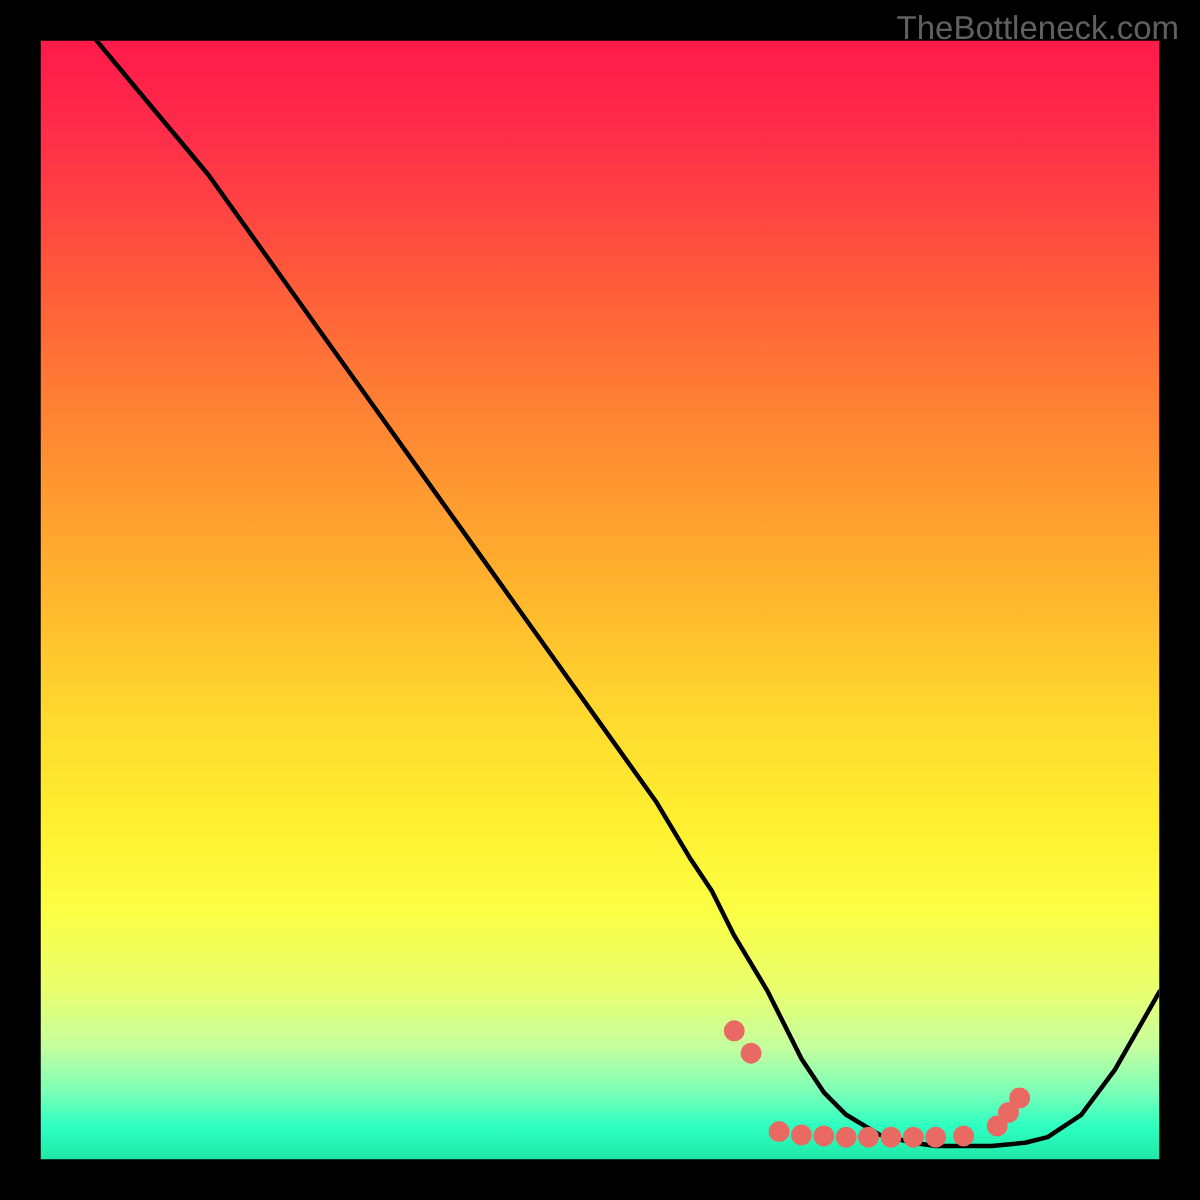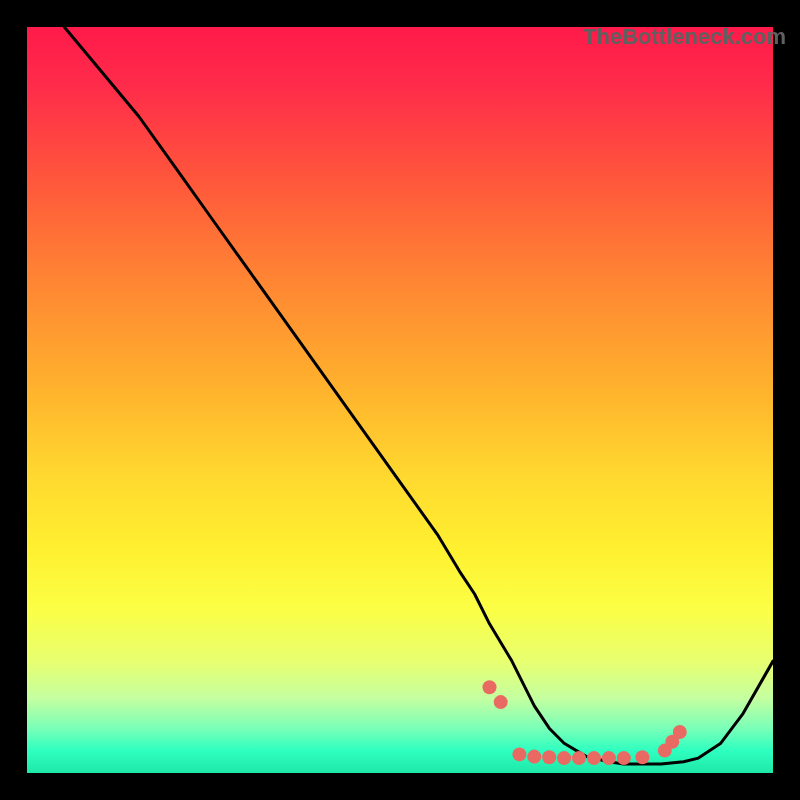--- a/index.html
+++ b/index.html
@@ -1,17 +1,17 @@
 <!DOCTYPE html>
 <html><head>
 <meta charset="utf-8">
 <style>
   * { margin: 0; padding: 0; box-sizing: border-box; }
   body { width: 800px; height: 800px; background: #000; position: relative; overflow: hidden; font-family: Arial, sans-serif; }
-  .attribution { position: absolute; top: 24px; right: 14px; color: #606060; font-size: 22px; font-weight: 700; z-index: 10; }
+  .attribution { position: absolute; top: 6px; right: 14px; color: #606060; font-size: 22px; font-weight: 400; z-index: 10; }
   .plot-area { position: absolute; top: 27px; left: 27px; width: 746px; height: 746px; overflow: hidden; }
   .gradient {
     position: absolute; top: 0; left: 0; width: 100%; height: 100%;
     background: linear-gradient(to bottom,
       #ff1a4a 0%,
       #ff2c4a 8%,
       #ff553c 20%,
       #ff7f34 32%,
       #ffb12d 48%,
       #ffd82f 60%,

